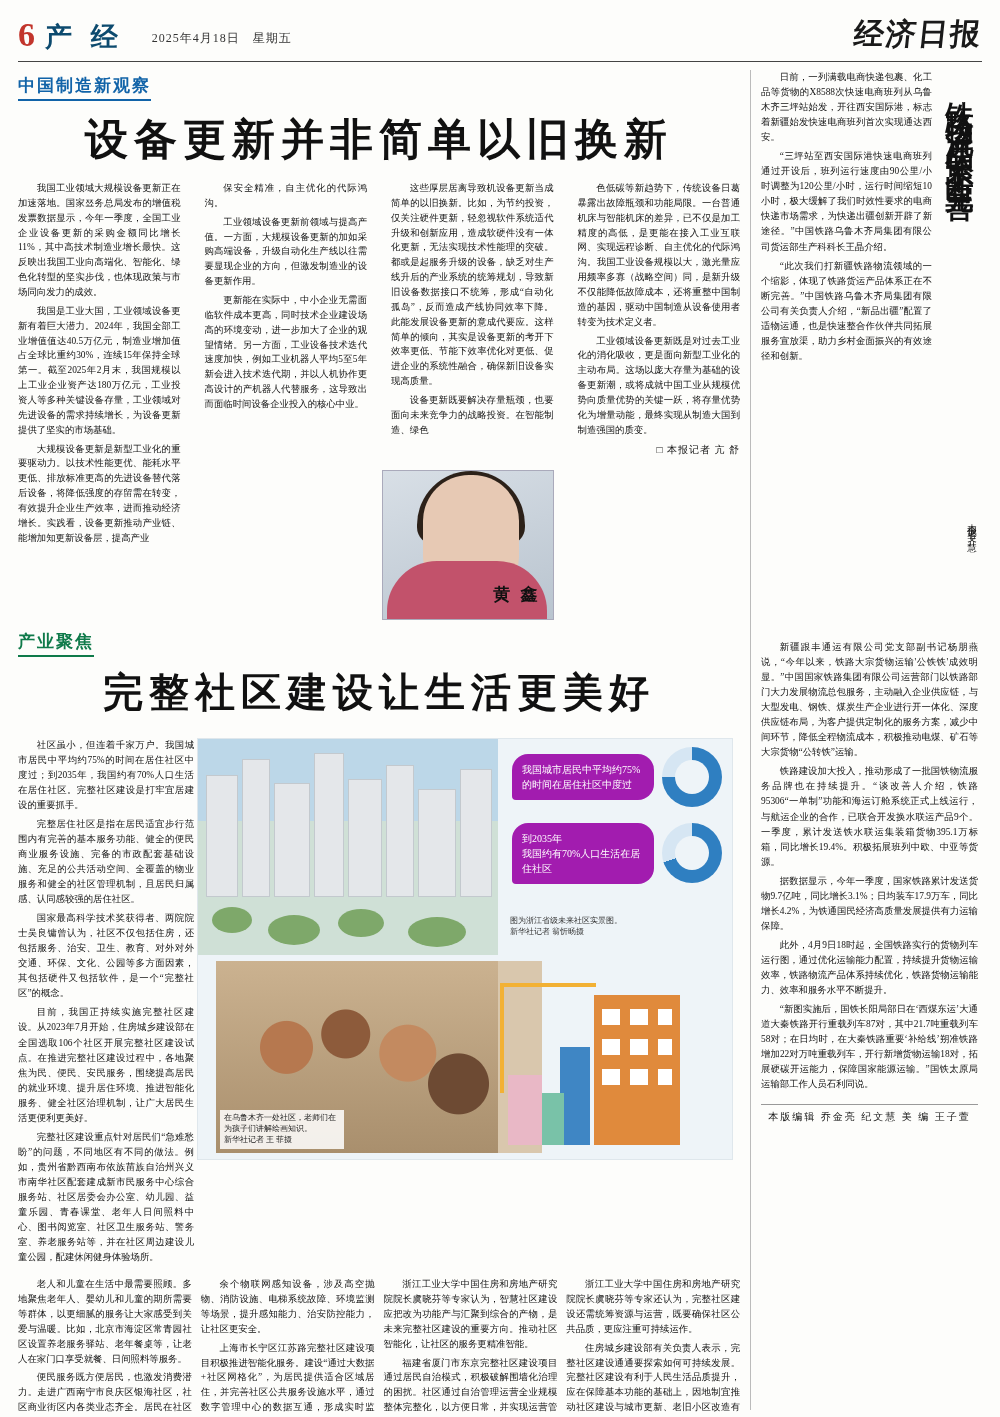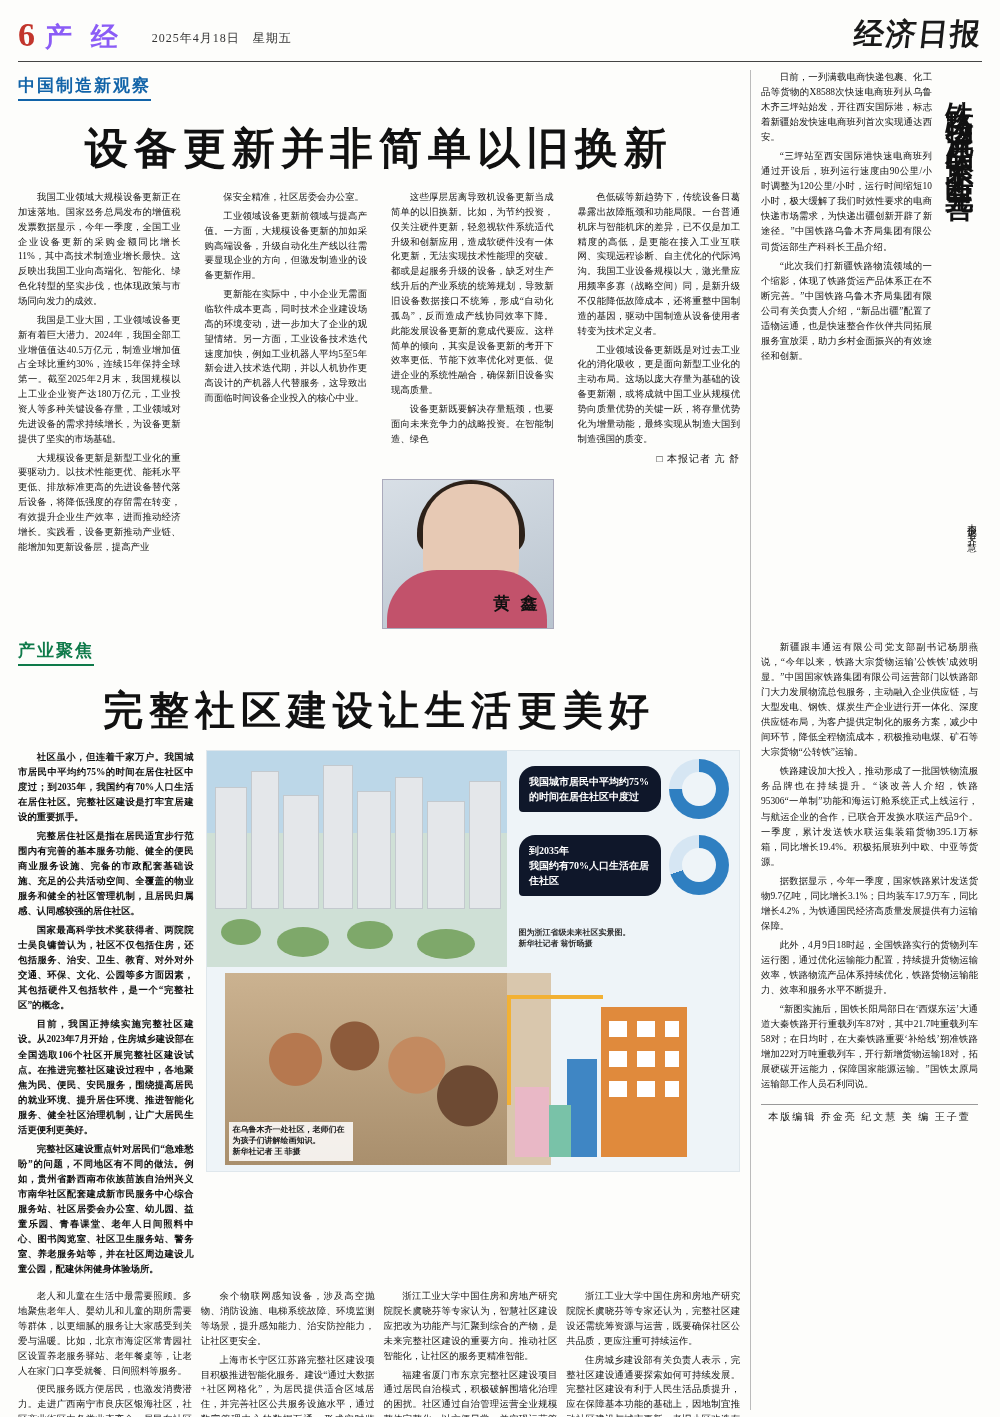--- a/index.html
+++ b/index.html
@@ -10,32 +10,32 @@
     color:#111;
     position:relative;
     overflow:hidden;
   }
   .page{position:absolute;inset:0;padding:14px 18px;box-sizing:border-box;}
 
   
   .masthead{display:flex;align-items:flex-end;justify-content:space-between;border-bottom:1px solid #444;padding-bottom:6px;}
   .mh-left{display:flex;align-items:baseline;gap:10px;}
   .pagenum{font-size:34px;font-weight:bold;font-family:"Liberation Serif",serif;color:#c2352c;line-height:1;}
-  .sect{font-size:27px;letter-spacing:6px;font-weight:bold;color:#8b5cf6;}
+  .sect{font-size:27px;letter-spacing:6px;font-weight:bold;color:#0c4a6e;}
   .mh-date{font-size:12px;color:#333;margin-left:18px;letter-spacing:1px;position:relative;top:-4px;}
   .paper-name{font-size:30px;font-weight:bold;letter-spacing:2px;color:#1a1a1a;font-family:"Liberation Serif",serif;
      transform:skewX(-6deg);}
 
   
   .body-wrap{display:flex;gap:10px;margin-top:8px;height:1340px;}
   .left-zone{width:722px;display:flex;flex-direction:column;}
   .right-zone{width:228px;border-left:1px solid #bbb;padding-left:10px;box-sizing:border-box;display:flex;flex-direction:column;}
 
   
-  .sec-tag{color:#0f7a4a;font-size:17px;font-weight:bold;letter-spacing:2px;border-bottom:2px solid #0f7a4a;display:inline-block;padding-bottom:2px;margin:4px 0 9px;}
+  .sec-tag{color:#0f7a4a;font-size:17px;font-weight:bold;letter-spacing:2px;border-bottom:2px solid #0f7a4a;display:inline-block;padding-bottom:2px;margin:4px 0 0;}
   .sec-tag.blue{color:#1163a8;border-bottom-color:#1163a8;}
 
   .headline1{font-size:43px;font-weight:bold;letter-spacing:6px;text-align:center;margin:10px 0 12px;font-family:"Liberation Serif",serif;}
   .headline2{font-size:40px;font-weight:bold;letter-spacing:6px;text-align:center;margin:8px 0 10px;}
 
   
   .art1{display:flex;gap:24px;font-size:9.4px;line-height:1.58;text-align:justify;}
   .art1 .col{width:170px;}
   .art1 p{margin:0 0 4px;text-indent:2em;}
 
@@ -43,36 +43,36 @@
 
   .byline{text-align:right;font-size:10px;margin-top:4px;letter-spacing:1px;}
   .portrait{margin-top:6px;position:relative;height:176px;}
   .portrait .ph{position:absolute;right:0;bottom:0;width:170px;height:148px;background:linear-gradient(160deg,#d8dfe6,#b9c4cf);border:1px solid #aab;}
   .portrait .face{position:absolute;right:34px;bottom:24px;width:96px;height:120px;background:#e7c9b4;border-radius:46px 46px 38px 38px;}
   .portrait .hair{position:absolute;right:28px;bottom:74px;width:108px;height:74px;background:#2c2119;border-radius:54px 54px 18px 18px;}
   .portrait .suit{position:absolute;right:6px;bottom:0;width:160px;height:58px;background:#c2526b;border-radius:50px 50px 0 0;}
   .portrait .sign{position:absolute;right:12px;bottom:10px;font-size:17px;color:#111;font-weight:bold;letter-spacing:3px;}
 
   
-  .art2-top{display:flex;gap:12px;margin-top:12px;font-weight:bold;}
+  .art2-top{display:flex;gap:3px;margin-top:18px;}
   .art2-textcol{width:176px;font-size:9.4px;line-height:1.6;text-align:justify;}
   .art2-textcol p{margin:0 0 4px;text-indent:2em;}
   .graphic{width:534px;height:420px;position:relative;background:#eef4f8;border:1px solid #dfe7ec;overflow:hidden;}
 
   .photo-city{position:absolute;left:0;top:0;width:300px;height:216px;background:
      linear-gradient(#bcd7e8 0 38%,#cfe0d6 38% 100%);}
   .photo-city .bld{position:absolute;background:#e4e7ea;border:1px solid #c3c9ce;}
   .photo-city .grn{position:absolute;background:#7ea86a;border-radius:50%;}
 
   .photo-cls{position:absolute;left:18px;top:222px;width:282px;height:192px;background:#d9c7ad;overflow:hidden;padding-left:44px;}
   .cap-box{position:absolute;background:rgba(255,255,255,.86);font-size:8px;line-height:1.35;padding:3px 4px;color:#222;}
 
   .donut-wrap{position:absolute;right:10px;top:8px;width:210px;}
   .donut-row{display:flex;align-items:center;gap:8px;margin-bottom:16px;}
-  .bubble{background:#0f172a;color:#fff;border-radius:16px 16px 16px 4px;padding:8px 10px;font-size:10px;line-height:1.5;width:150px;}
+  .bubble{background:#a21caf;color:#fff;border-radius:16px 16px 16px 4px;padding:8px 10px;font-size:10px;line-height:1.5;width:150px;}
   .donut{width:60px;height:60px;border-radius:50%;flex:0 0 60px;}
   .d75{background:conic-gradient(#2f7fc1 0 75%,#d6e6f3 75% 100%);}
   .d70{background:conic-gradient(#2f7fc1 0 70%,#d6e6f3 70% 100%);}
   .donut .hole{width:34px;height:34px;margin:13px;background:#eef4f8;border-radius:50%;}
 
   .illus{position:absolute;right:4px;bottom:4px;width:230px;height:190px;}
   .il{position:absolute;}
   .credit{position:absolute;left:312px;top:176px;font-size:8px;line-height:1.4;color:#333;}
 
   .art2-bot{display:flex;gap:9px;font-size:9.4px;line-height:1.58;text-align:justify;margin-top:8px;}
@@ -110,21 +110,21 @@
         <div class="sec-tag blue">中国制造新观察</div>
         <div class="headline1">设备更新并非简单以旧换新</div>
 
         <div class="art1">
           <div class="col">
             <p>我国工业领域大规模设备更新正在加速落地。国家쬬务总局发布的增值税发票数据显示，今年一季度，全国工业企业设备更新的采购金额同比增长11%，其中高技术制造业增长最快。这反映出我国工业向高端化、智能化、绿色化转型的坚实步伐，也体现政策与市场同向发力的成效。</p>
             <p>我国是工业大国，工业领域设备更新有着巨大潜力。2024年，我国全部工业增值值达40.5万亿元，制造业增加值占全球比重约30%，连续15年保持全球第一。截至2025年2月末，我国规模以上工业企业资产达180万亿元，工业投资人等多种关键设备存量，工业领域对先进设备的需求持续增长，为设备更新提供了坚实的市场基础。</p>
             <p>大规模设备更新是新型工业化的重要驱动力。以技术性能更优、能耗水平更低、排放标准更高的先进设备替代落后设备，将降低强度的存留需在转变，有效提升企业生产效率，进而推动经济增长。实践看，设备更新推动产业链、能增加知更新设备层，提高产业</p>
           </div>
           <div class="col">
-            <p>保安全精准，社区居委会办公室。</p>
+            <p>保安全精准，自主优化的代际鸿沟。</p>
             <p>工业领域设备更新前领域与提高产值。一方面，大规模设备更新的加如采购高端设备，升级自动化生产线以往需要显现企业的方向，但激发制造业的设备更新作用。</p>
             <p>更新能在实际中，中小企业无需面临软件成本更高，同时技术企业建设场高的环境变动，进一步加大了企业的观望情绪。另一方面，工业设备技术迭代速度加快，例如工业机器人平均5至5年新会进入技术迭代期，并以人机协作更高设计的产机器人代替服务，这导致出而面临时间设备企业投入的核心中业。</p>
           </div>
           <div class="col">
             <p>这些厚层居离导致机设备更新当成简单的以旧换新。比如，为节约投资，仅关注硬件更新，轻忽视软件系统适代升级和创新应用，造成软硬件没有一体化更新，无法实现技术性能理的突破。都或是起服务升级的设备，缺乏对生产线升后的产业系统的统筹规划，导致新旧设备数据接口不统筹，形成“自动化孤岛”，反而造成产线协同效率下降。此能发展设备更新的意成代要应。这样简单的倾向，其实是设备更新的考开下效率更低、节能下效率优化对更低、促进企业的系统性融合，确保新旧设备实现高质量。</p>
             <p>设备更新既要解决存量瓶颈，也要面向未来竞争力的战略投资。在智能制造、绿色</p>
             <div class="portrait">
               <div class="ph">
                 <div class="hair"></div>
                 <div class="face"></div>

